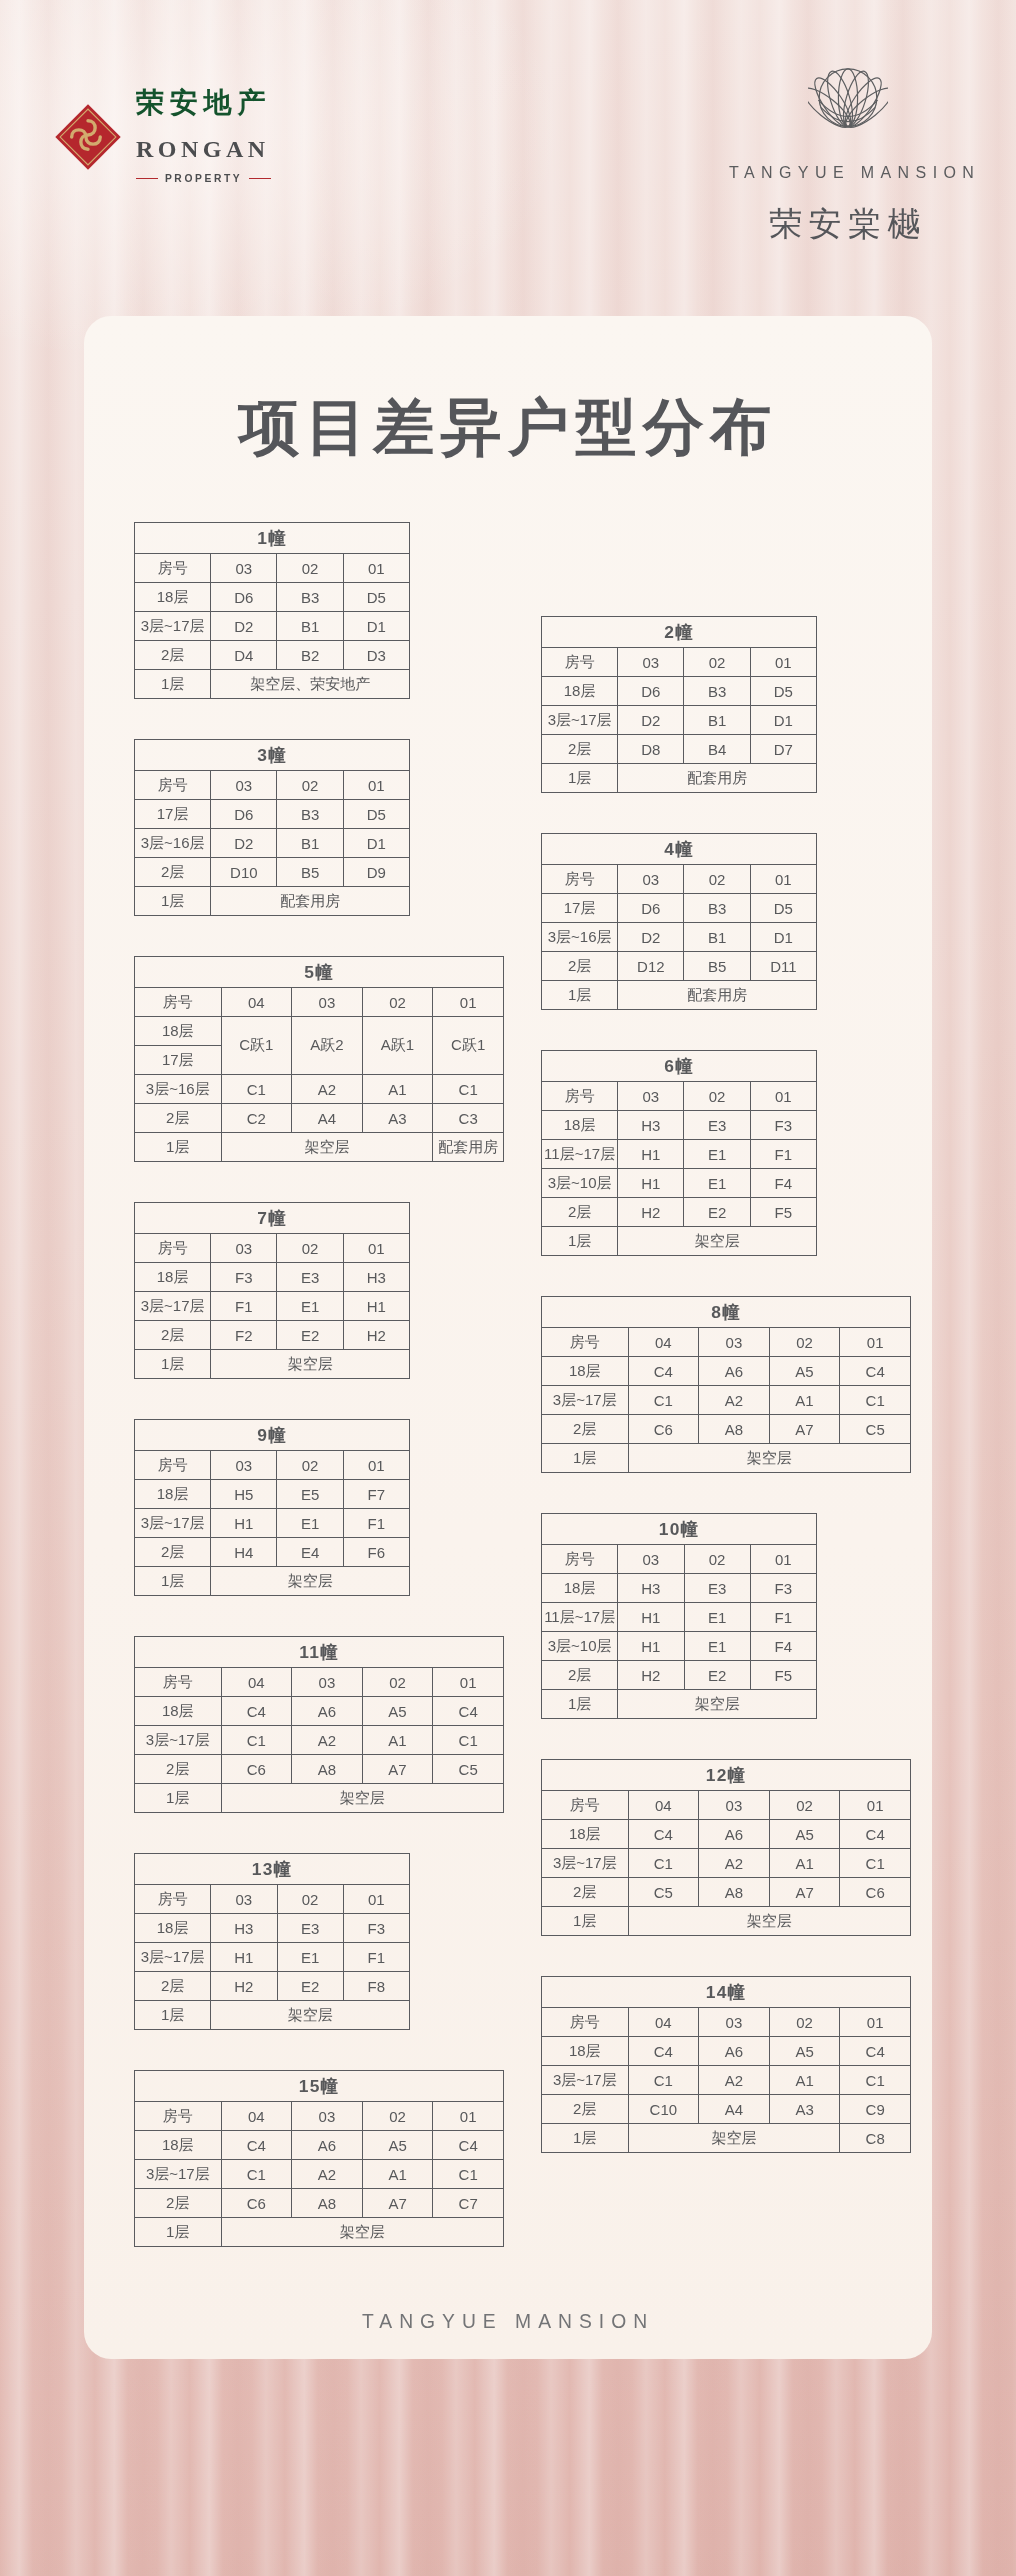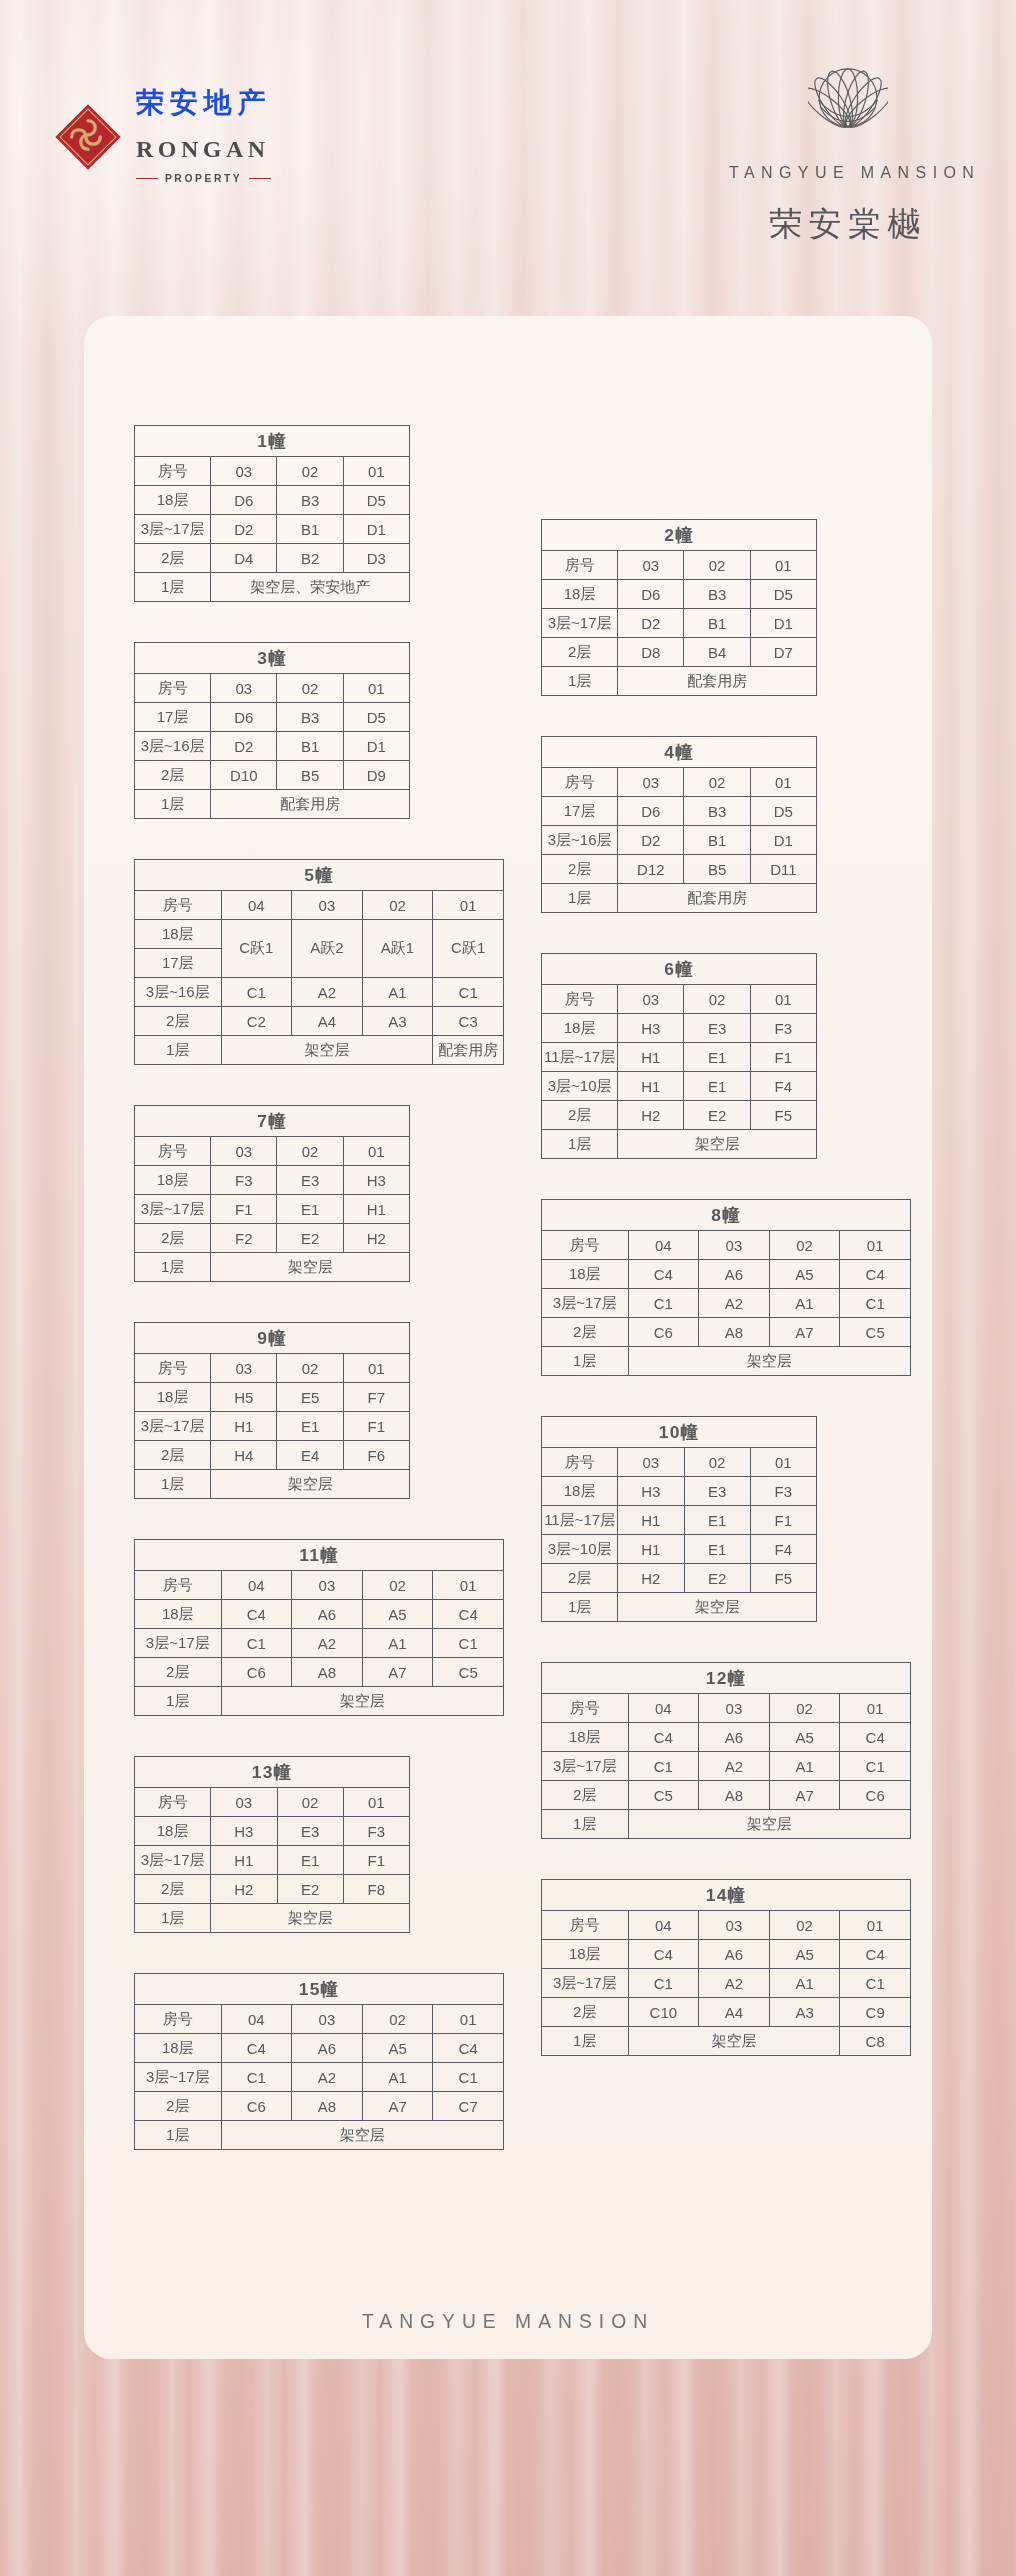--- a/index.html
+++ b/index.html
@@ -14,37 +14,37 @@
         rgba(255,255,255,0) 0px, rgba(255,255,255,0.32) 19.3px,
         rgba(255,255,255,0) 33px, rgba(205,150,143,0.10) 48px,
         rgba(255,255,255,0) 62px, rgba(255,255,255,0.22) 76px,
         rgba(255,255,255,0) 95px),
       linear-gradient(168deg,#f4e6e2 0%,#f0dcd7 22%,#ecd2cc 45%,#e7c5be 68%,#e3bbb4 86%,#dfb3ac 100%);
   }
   
   .logo-left{position:absolute;left:54px;top:89px;display:flex;align-items:center;}
   .logo-left .emblem{width:68px;height:68px;flex:0 0 auto;}
   .logo-left .ltext{margin-left:14px;}
-  .brand-cn{font-size:28px;font-weight:bold;color:#1d4ed8;letter-spacing:5.8px;white-space:nowrap;line-height:1;}
+  .brand-cn{font-size:28px;font-weight:bold;color:#14532d;letter-spacing:5.8px;white-space:nowrap;line-height:1;}
   .brand-en{font-family:"Liberation Serif","DejaVu Serif",serif;font-size:24px;font-weight:bold;color:#4c4d4f;letter-spacing:4.5px;line-height:1;margin-top:20px;white-space:nowrap;}
   .brand-sub{display:flex;align-items:center;margin-top:12px;}
   .brand-sub .rline{height:1.9px;background:#b2292e;flex:1 1 auto;}
   .brand-sub .subtxt{font-size:10.3px;font-weight:bold;color:#4c4d4f;letter-spacing:2.6px;margin:0 6.4px;white-space:nowrap;}
   .logo-right{position:absolute;right:49px;top:62px;width:238px;text-align:center;}
   .logo-right .lotus{width:80px;height:81px;}
   .tm-en{font-size:16px;color:#5b5c5e;letter-spacing:6.4px;margin-top:19.3px;white-space:nowrap;}
   .tm-cn{font-size:33px;color:#55565a;letter-spacing:6.4px;margin-top:20px;white-space:nowrap;}
   
   .card{position:absolute;left:84px;top:316px;width:848px;height:2043px;
     background:linear-gradient(180deg,#fbf6f1 0%,#faf3ed 60%,#f9f1ea 100%);
     border-radius:27px;}
   .card-inner{padding:72px 50px 0 50px;}
   .page-title{text-align:center;font-family:"Liberation Serif","DejaVu Serif",serif;
     font-weight:bold;font-size:61px;color:#55565a;letter-spacing:6.4px;line-height:1.3;white-space:nowrap;}
-  .tables-wrap{display:flex;margin-top:37px;}
+  .tables-wrap{display:flex;margin-top:55px;}
   .tcol{display:flex;flex-direction:column;gap:40px;align-items:flex-start;}
   .tcol-left{width:326px;}
   .tcol-right{margin-left:81px;width:330px;justify-content:center;}
   
   table.bt{border-collapse:collapse;table-layout:fixed;width:276px;color:#58595b;
     font-size:15px;text-align:center;background:transparent;}
   table.bt.wide{width:370px;}
   .bt td,.bt th{border:1.3px solid #5a5b5f;height:28px;padding:0;font-weight:normal;
     overflow:hidden;white-space:nowrap;}
   .bt th.bt-title{font-size:17.4px;font-weight:bold;height:30px;letter-spacing:1.3px;}
@@ -92,20 +92,21 @@
       <path d="M16,56 Q50,92 84,56"></path>
       <path d="M13,47 Q50,88 87,47"></path>
     </g>
   </svg>
   <div class="tm-en">TANGYUE MANSION</div>
   <div class="tm-cn">荣安棠樾</div>
 </div>
 
 <div class="card">
   <div class="card-inner">
+    <div class="page-title">项目差异户型分布</div>
     <div class="tables-wrap">
       <div class="tcol tcol-left">
           <table class="bt">
             <colgroup>
               <col class="c-label">
               <col class="c-data">
               <col class="c-data">
               <col class="c-data">
             </colgroup>
             <tbody>

